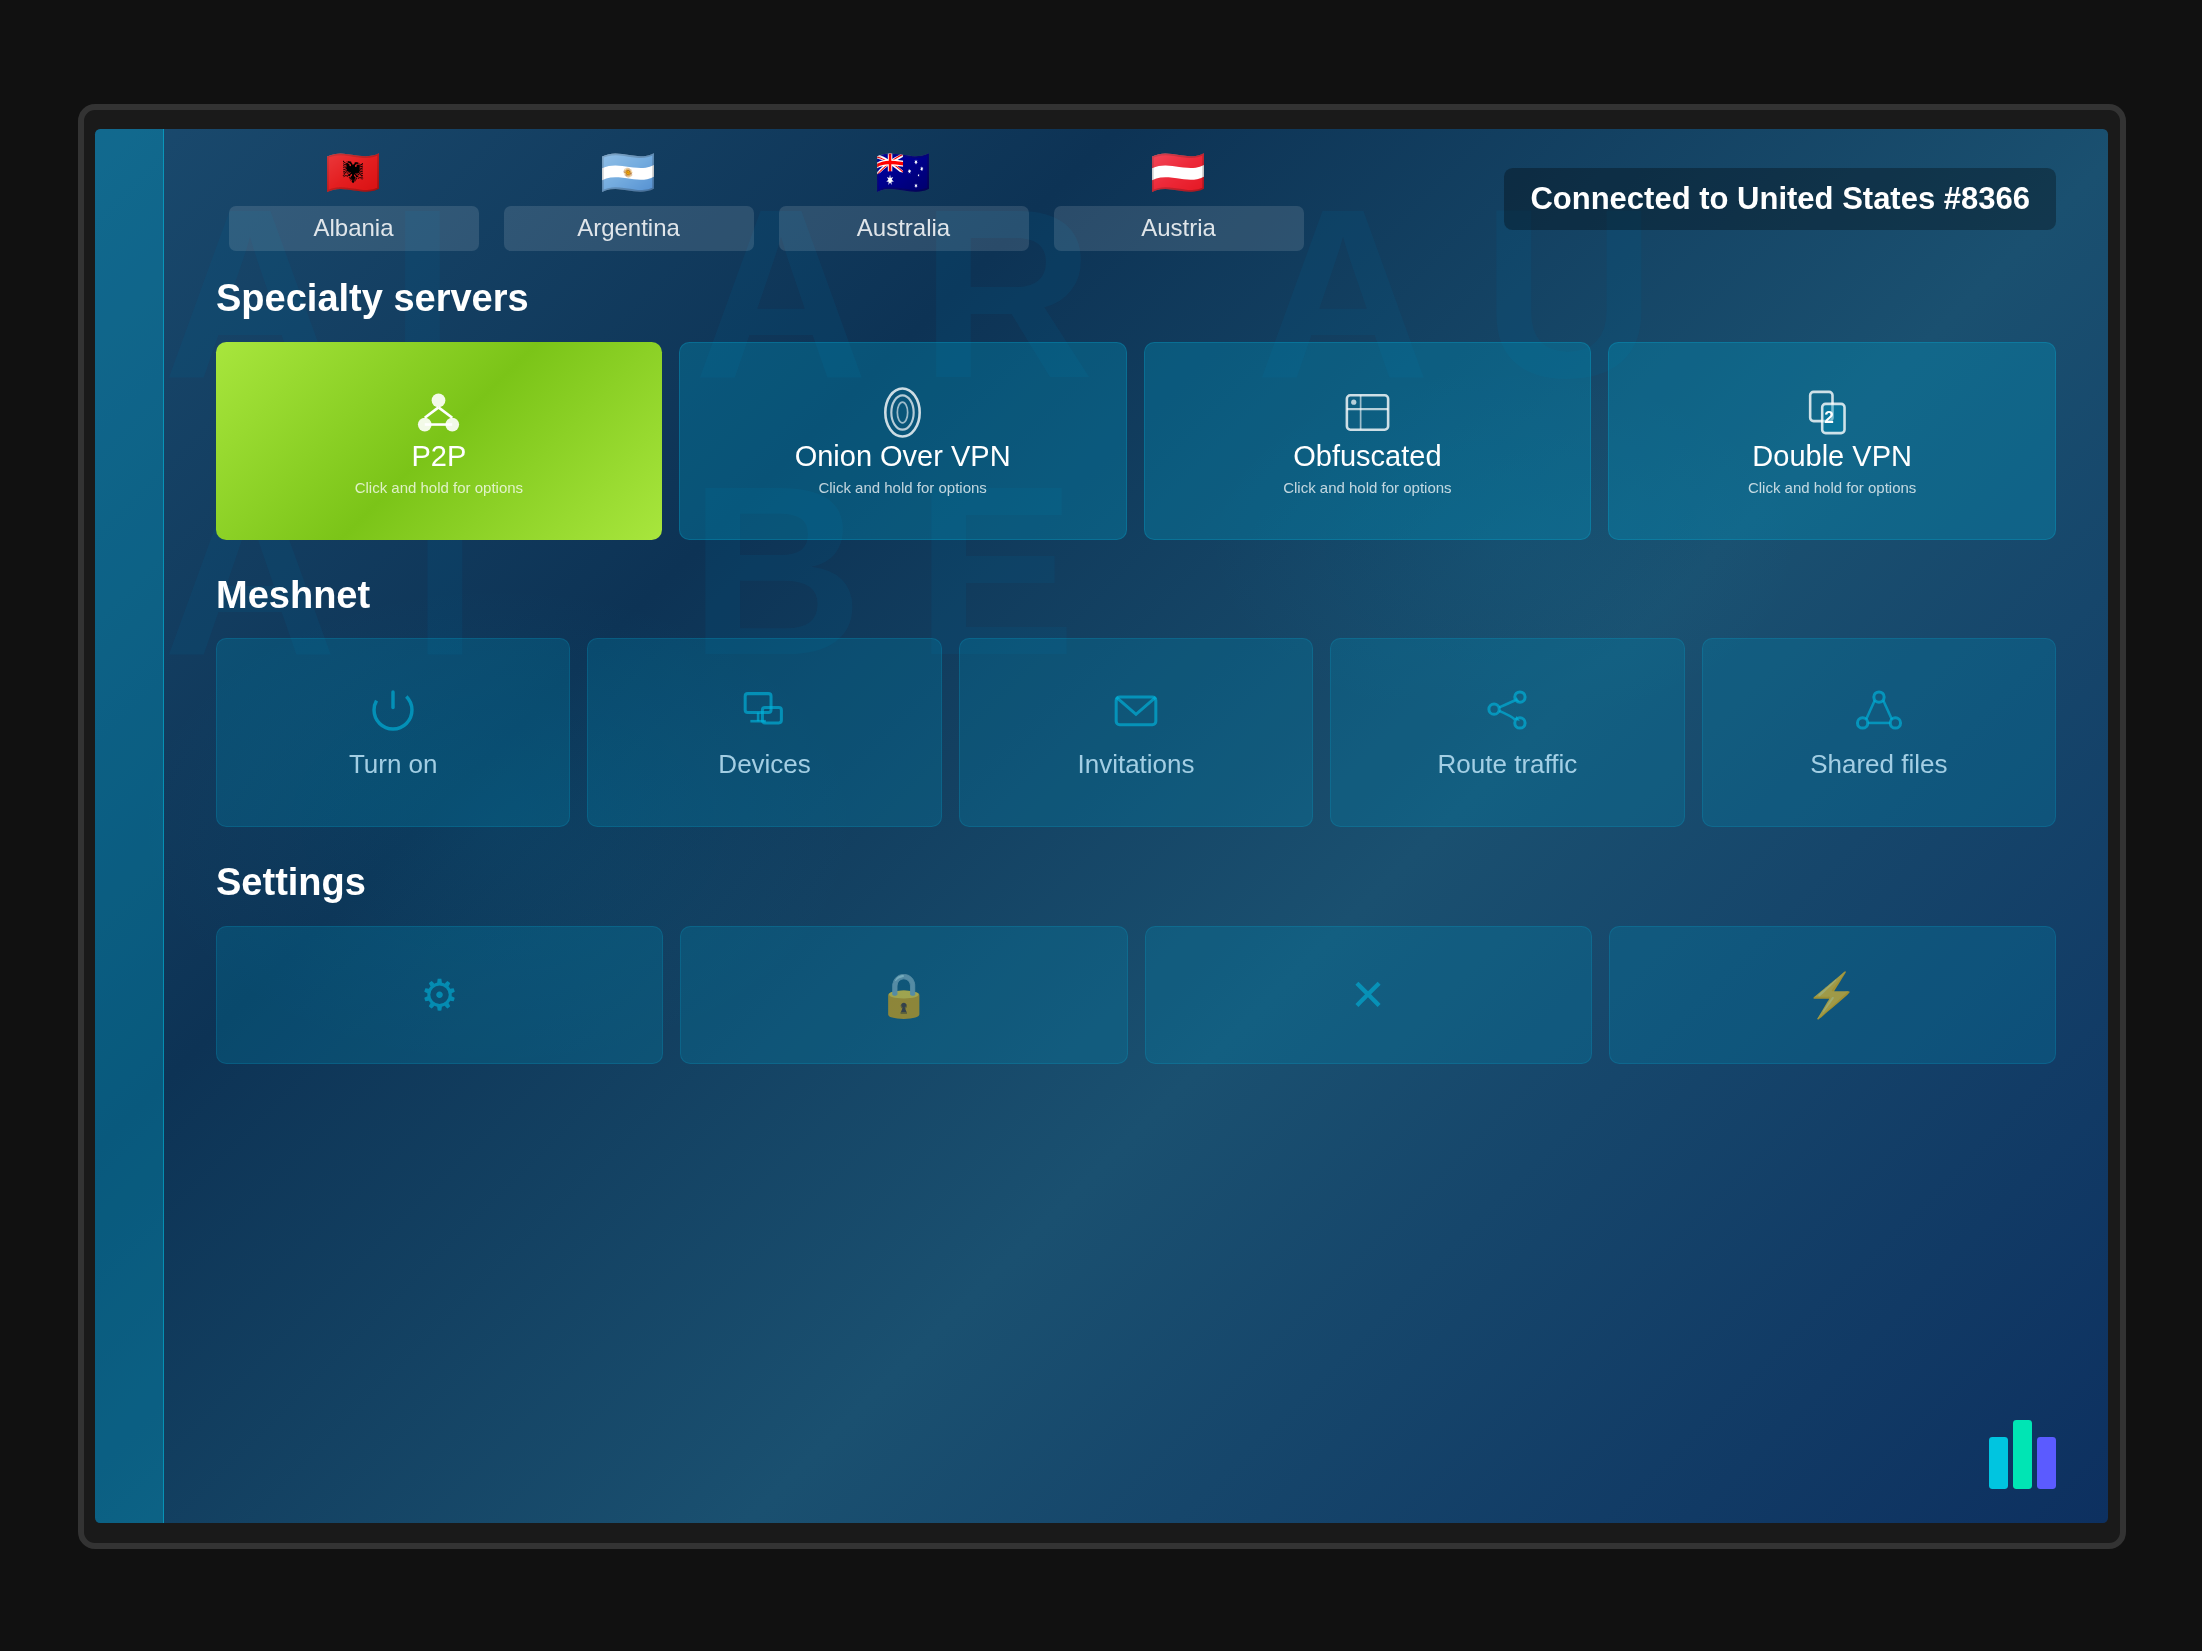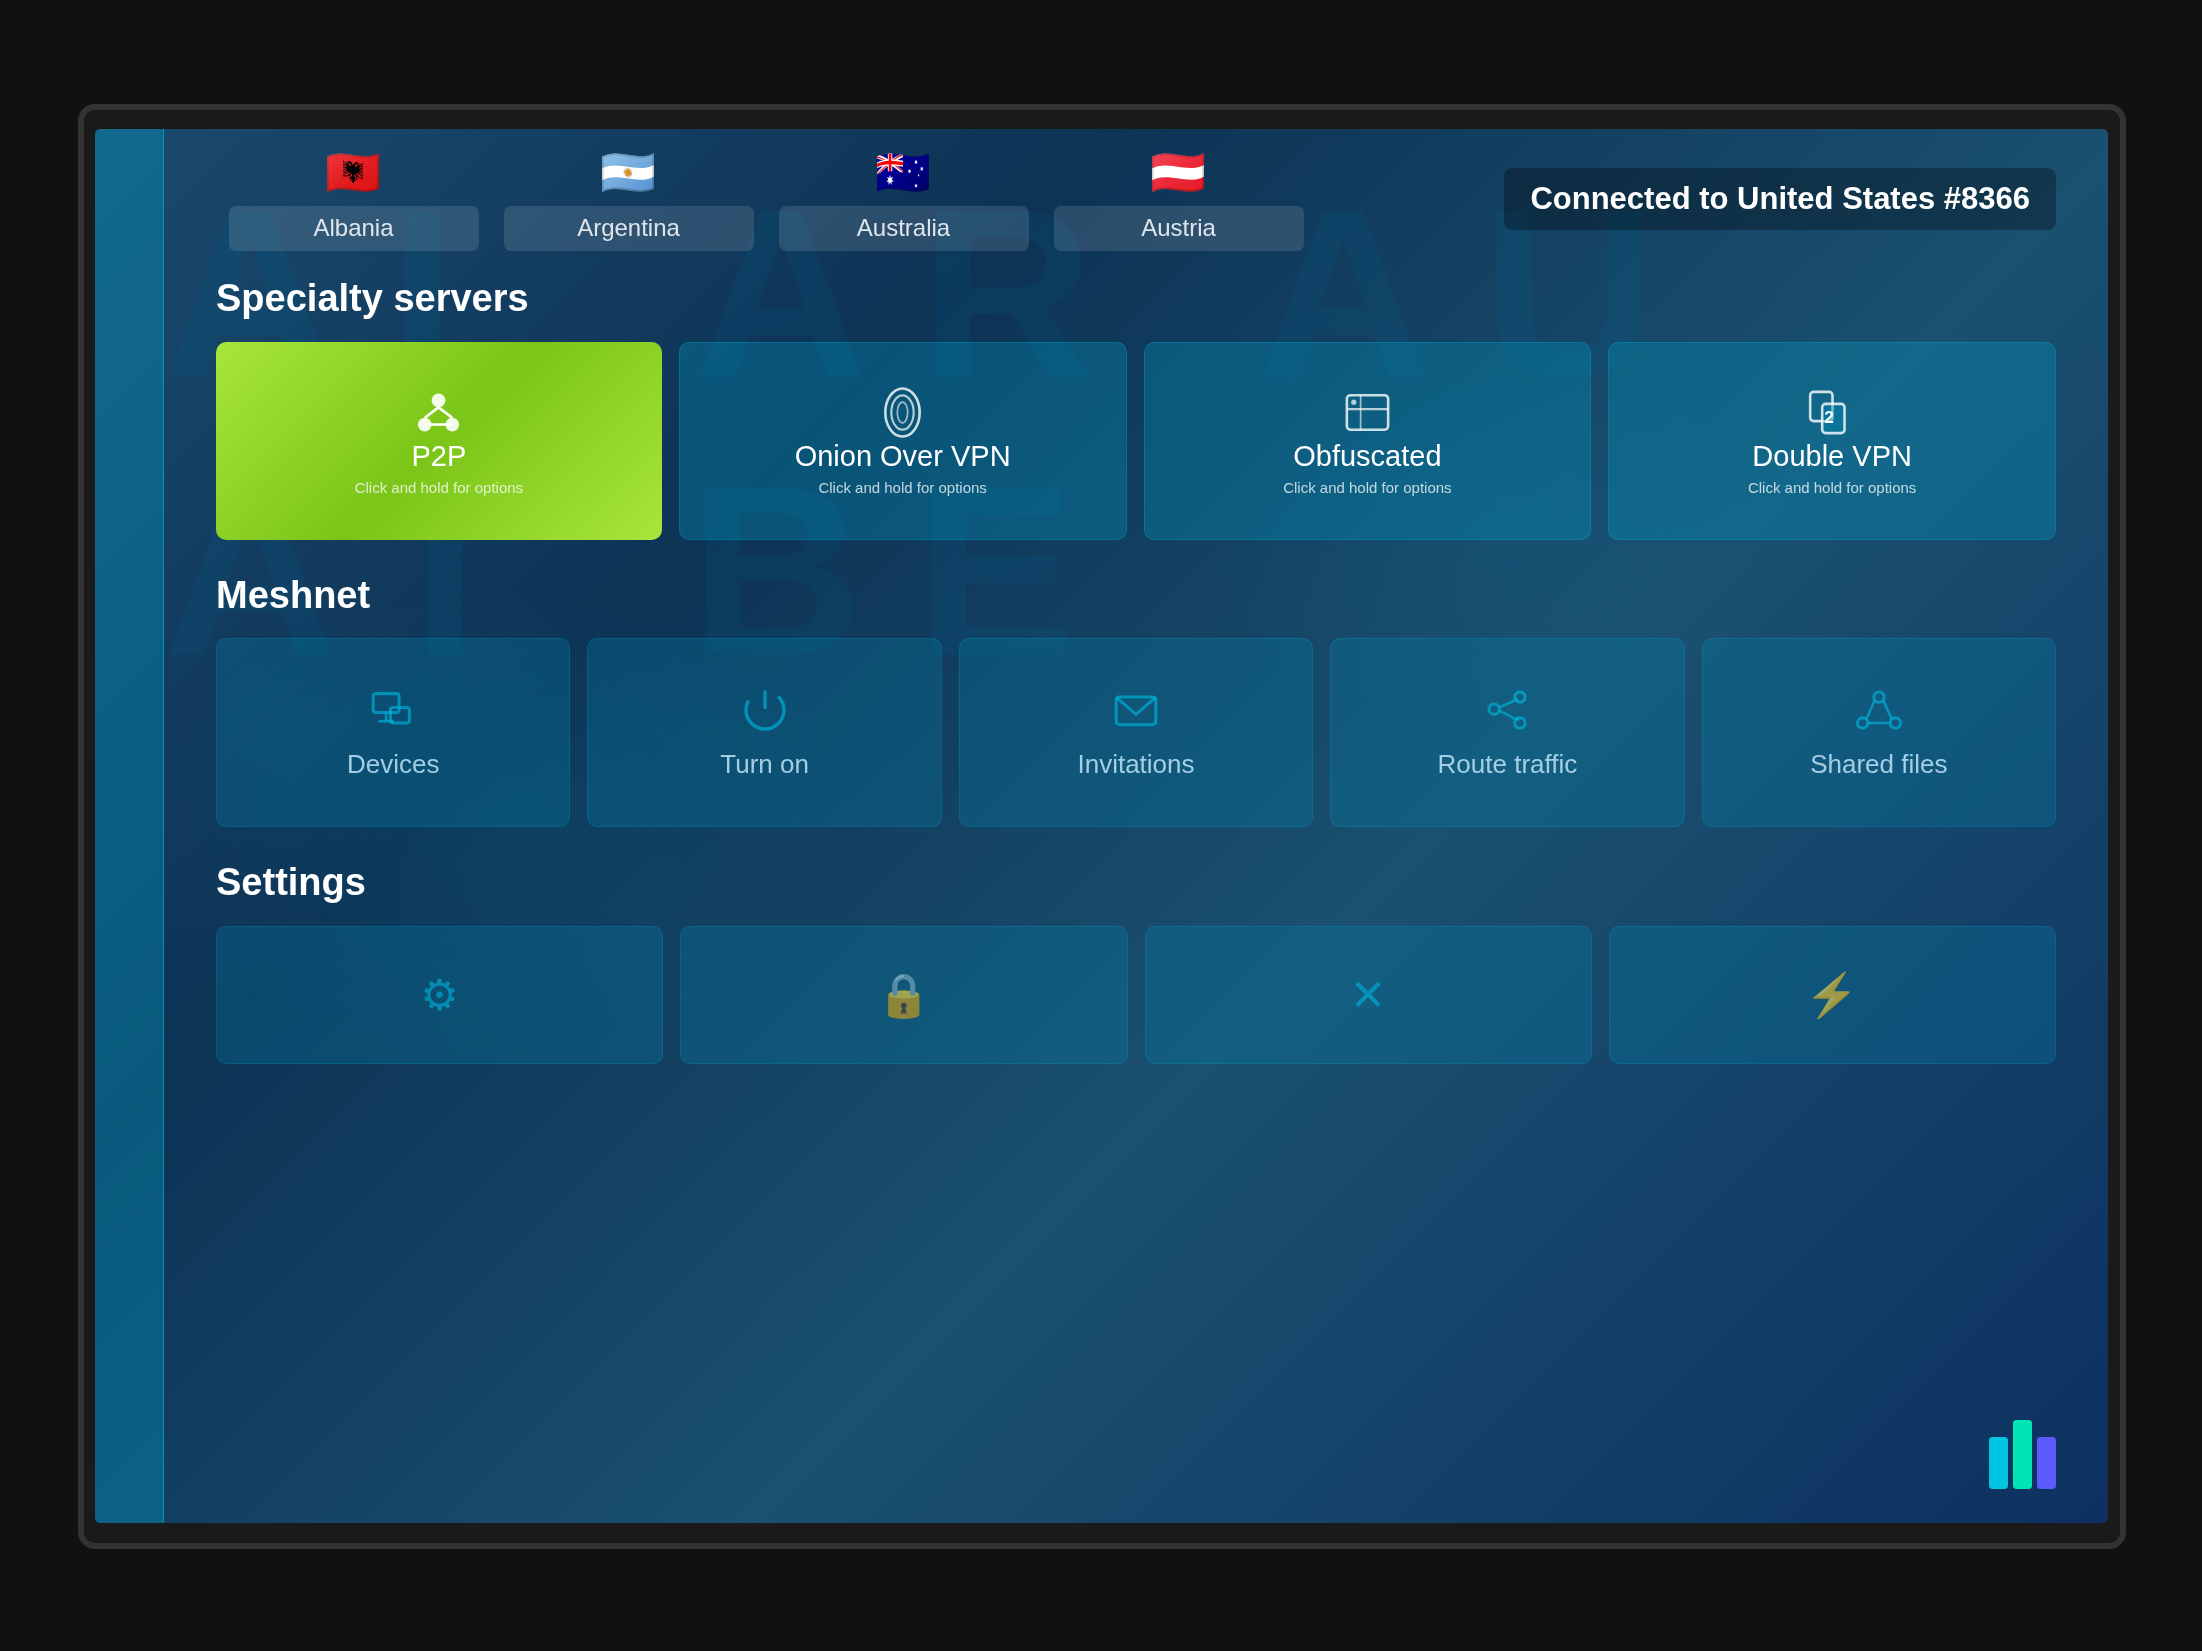--- a/index.html
+++ b/index.html
@@ -335,34 +335,34 @@
         </div>
 
       </div>
 
       <div class="section-heading">Meshnet</div>
 
       <div class="meshnet-grid">
 
         <div class="meshnet-card">
           <svg class="svg-icon-sm" viewBox="0 0 58 58">
+            <circle cx="29" cy="29" r="22" fill="none" stroke="rgba(0,180,220,0.65)" stroke-width="4" stroke-dasharray="100 40" stroke-dashoffset="20"></circle>
+            <line x1="29" y1="8" x2="29" y2="26" stroke="rgba(0,180,220,0.65)" stroke-width="4" stroke-linecap="round"></line>
+          </svg>
+          <div class="meshnet-label">Turn on</div>
+        </div>
+
+        <div class="meshnet-card">
+          <svg class="svg-icon-sm" viewBox="0 0 58 58">
             <rect x="6" y="10" width="30" height="22" rx="3" fill="none" stroke="rgba(0,180,220,0.65)" stroke-width="3.5"></rect>
             <rect x="26" y="26" width="22" height="18" rx="3" fill="none" stroke="rgba(0,180,220,0.65)" stroke-width="3.5"></rect>
             <line x1="21" y1="32" x2="21" y2="42" stroke="rgba(0,180,220,0.65)" stroke-width="3"></line>
             <line x1="12" y1="42" x2="30" y2="42" stroke="rgba(0,180,220,0.65)" stroke-width="3"></line>
           </svg>
           <div class="meshnet-label">Devices</div>
-        </div>
-
-        <div class="meshnet-card">
-          <svg class="svg-icon-sm" viewBox="0 0 58 58">
-            <circle cx="29" cy="29" r="22" fill="none" stroke="rgba(0,180,220,0.65)" stroke-width="4" stroke-dasharray="100 40" stroke-dashoffset="20"></circle>
-            <line x1="29" y1="8" x2="29" y2="26" stroke="rgba(0,180,220,0.65)" stroke-width="4" stroke-linecap="round"></line>
-          </svg>
-          <div class="meshnet-label">Turn on</div>
         </div>
 
         <div class="meshnet-card">
           <svg class="svg-icon-sm" viewBox="0 0 58 58">
             <rect x="6" y="14" width="46" height="32" rx="4" fill="none" stroke="rgba(0,180,220,0.65)" stroke-width="3.5"></rect>
             <polyline points="6,14 29,34 52,14" fill="none" stroke="rgba(0,180,220,0.65)" stroke-width="3.5"></polyline>
           </svg>
           <div class="meshnet-label">Invitations</div>
         </div>
 

